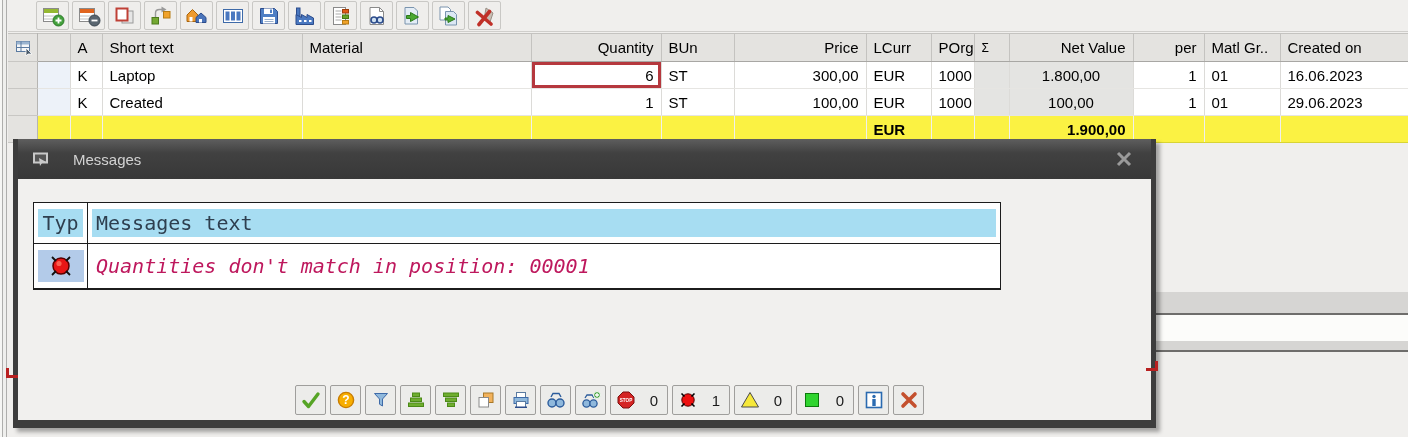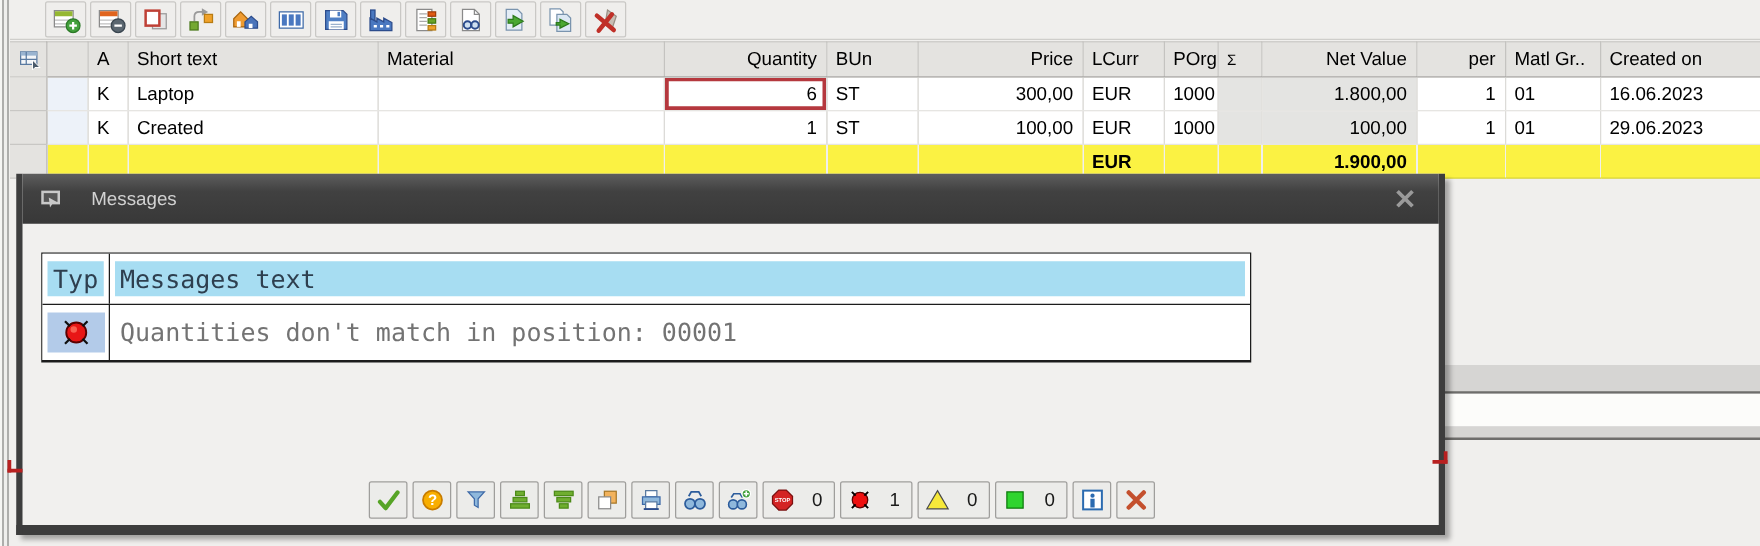--- a/index.html
+++ b/index.html
@@ -35,21 +35,21 @@
     background:#e4e3e0;border-right:1px solid #c4c3c0;border-bottom:1px solid #a8a7a4;border-top:1px solid #c4c3c0;
     white-space:nowrap;overflow:hidden;
   }
   table.items td{
     height:26px;padding:0 7px;background:#fff;
     border-right:1px solid #dcdbd8;border-bottom:1px solid #e6e5e2;
     white-space:nowrap;overflow:hidden;
   }
   table.items .c-sel{background:#e4e3e0;border-right:1px solid #b6b5b2;border-bottom:1px solid #c8c7c4;}
   table.items td.c-blank{background:#edf2f9;}
-  table.items td.c-gray{background:#e4e4e2;}
+  table.items td.c-gray{background:#e4e4e2;text-align:center;}
   table.items .ar{text-align:right;}
   table.items .sigma-h{font-size:12px;}
   tr.total-row td{background:#fbf243;font-weight:bold;border-right:1px solid transparent;border-bottom:1px solid #d8d434;}
   tr.total-row td.c-sel{background:#e4e3e0;border-right:1px solid #b6b5b2;}
   td.qty-hl{background:#e9f1fa;box-shadow:inset 0 0 0 3px #b5383e;}
   
   .bg-strip1{position:absolute;left:1150px;right:0;top:292px;height:21px;background:#d6d5d3;border-bottom:2px solid #6e6d6b;z-index:0;}
   .bg-white-band{position:absolute;left:1150px;right:0;top:315px;height:26px;background:#fcfcfa;z-index:0;}
   .bg-strip2{position:absolute;left:1150px;right:0;top:341px;height:9px;background:#d6d5d3;border-bottom:2px solid #6e6d6b;z-index:0;}
   
@@ -72,21 +72,21 @@
     border:1px solid #1c1c1c;border-bottom:2px solid #1c1c1c;
     font-family:"DejaVu Sans Mono","Liberation Mono",monospace;font-size:20px;
   }
   .msg-hrow{display:flex;border-bottom:1px solid #1c1c1c;background:#fff;}
   .msg-drow{display:flex;background:#fff;}
   .msg-typ-col{width:54px;box-sizing:border-box;border-right:1px solid #1c1c1c;padding:6px 2px;display:flex;align-items:center;justify-content:center;}
   .msg-text-col{flex:1;padding:6px 4px;display:flex;align-items:center;}
   .hl-cyan{background:#a7ddf2;color:#2e3f4f;padding:3px 4px;line-height:22px;}
   .msg-text-col .hl-cyan{width:100%;box-sizing:border-box;}
   .typ-cell-blue{background:#b3cbe9;width:46px;height:32px;display:flex;align-items:center;justify-content:center;}
-  .msg-text{color:#737373;padding:3px 4px;}
+  .msg-text{color:#be185d;padding:3px 4px;font-style:italic;}
   
   .dlg-toolbar{position:absolute;left:277px;top:246px;display:flex;gap:4px;align-items:center;}
   .dbtn{
     height:30px;min-width:31px;box-sizing:border-box;
     background:#ececea;border:1px solid #9f9e9c;border-radius:2px;
     display:flex;align-items:center;justify-content:center;gap:7px;padding:0 4px;
     font-size:15px;color:#1a1a1a;cursor:pointer;
   }
   .dbtn.count{min-width:58px;justify-content:space-between;padding:0 9px 0 5px;}
   .dbtn.wide{padding:0 12px;}

